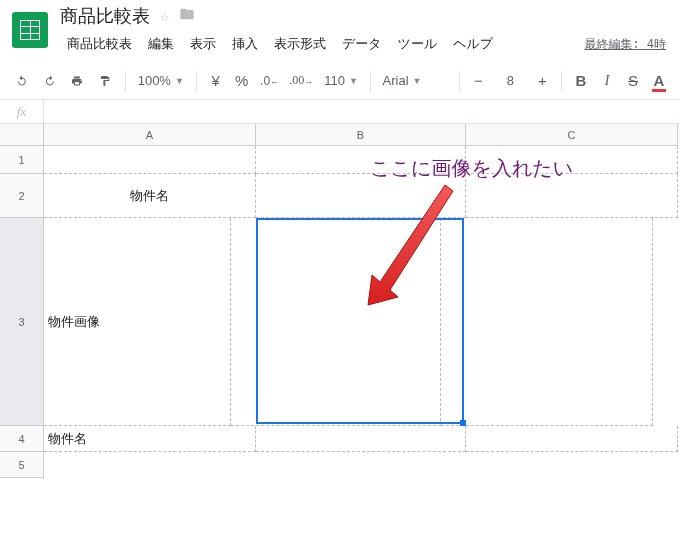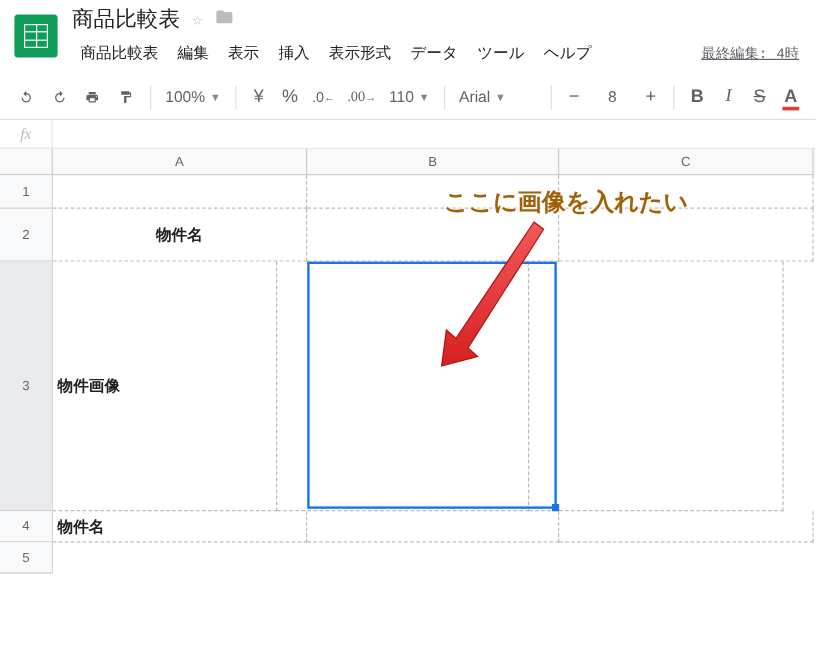--- a/index.html
+++ b/index.html
@@ -106,21 +106,21 @@
       background: #f8f9fa;
       border-bottom: 1px solid #ccc;
       display: flex; align-items: center; justify-content: center;
       color: #666; font-size: 11px;
     }
     .row-header.sel { background: #e8eaed; }
     .cells {
       margin-left: 44px;
       position: relative;
     }
-    .cell-row { display: flex; font-weight: bold; }
+    .cell-row { display: flex; }
     .cell {
       position: relative;
       border-right: 1px dashed #bbb;
       border-bottom: 1px dashed #bbb;
       font-size: 13px;
       padding: 2px 4px;
       display: flex;
       align-items: center;
     }
     .cell.center { justify-content: center; }
@@ -132,21 +132,21 @@
     }
     .selected-cell::after {
       content: "";
       position: absolute;
       right: -4px; bottom: -4px;
       width: 6px; height: 6px;
       background: #1a73e8;
     }
     .annotation {
       position: absolute;
-      color: #a16207; font-weight: bold;
+      color: #701a75; font-weight: normal;
       font-size: 20px;
       text-shadow: 0 0 3px #fff, 0 0 3px #fff;
       z-index: 10;
       pointer-events: none;
     }
     .arrow {
       position: absolute;
       z-index: 9;
       pointer-events: none;
     }

